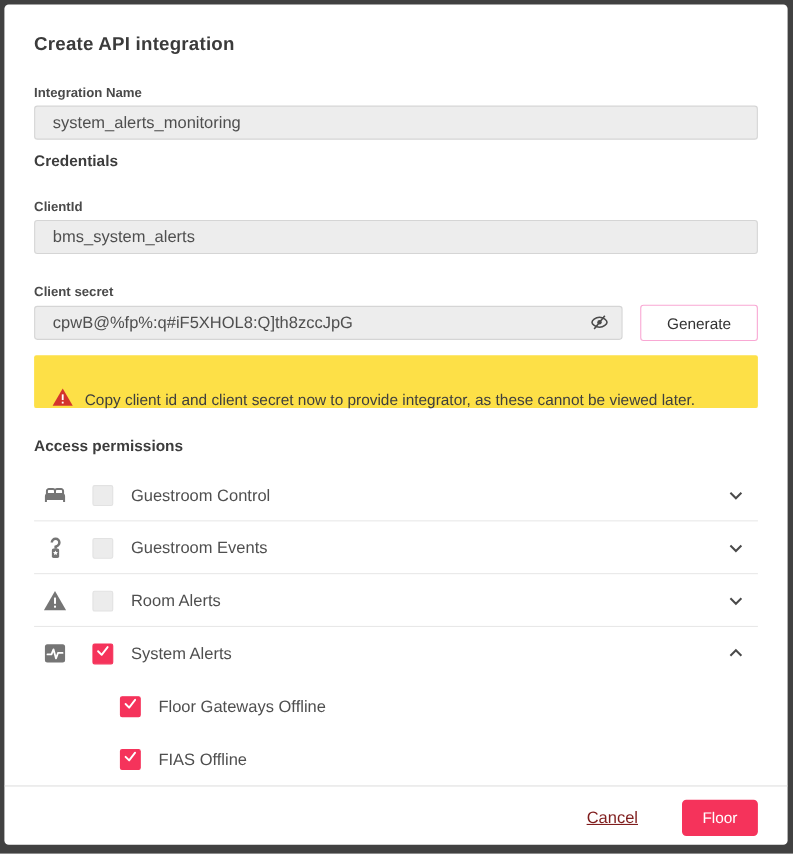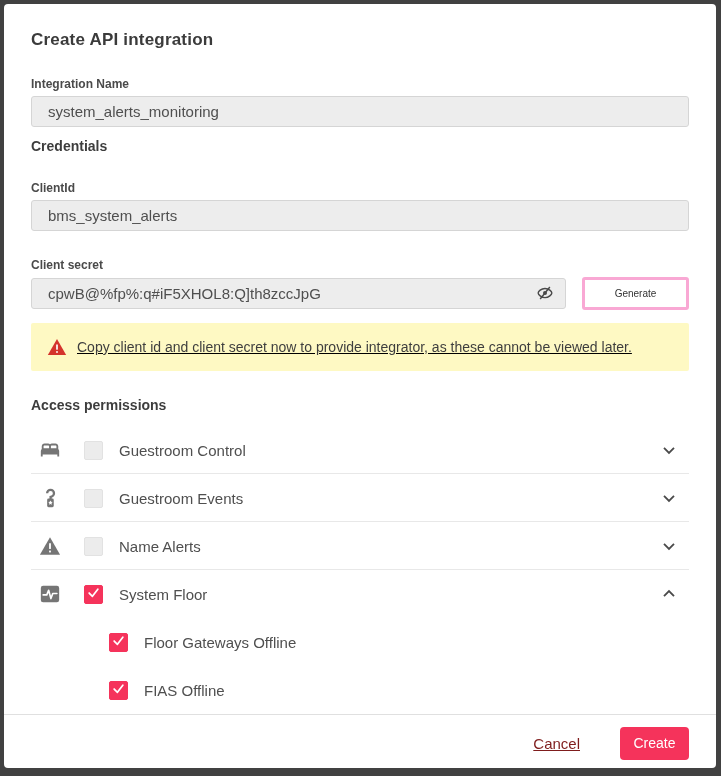--- a/index.html
+++ b/index.html
@@ -34,26 +34,26 @@
   }
   .secret-row{display:flex;align-items:center;}
   .secret-wrap{position:relative;flex:1;margin-right:16px;}
   .secret-wrap .text-input{padding-right:44px;}
   .eye-btn{
     position:absolute;right:10px;top:5px;width:22px;height:22px;
     background:transparent;border:none;padding:0;cursor:pointer;
     display:flex;align-items:center;justify-content:center;
   }
   .generate-btn{
-    width:107px;height:33px;background:#fff;border:3px solid #f9a8d4;border-radius:3px;
-    font-size:10px;color:#333;font-family:"Liberation Sans", sans-serif;cursor:pointer;
+    width:107px;height:33px;background:#fff;border:1px solid #f9a8d4;border-radius:3px;
+    font-size:14px;color:#333;font-family:"Liberation Sans", sans-serif;cursor:pointer;
   }
   .warning-banner{
-    margin-top:13px;background:#fef9c3;border-radius:2px;
-    display:flex;align-items:center;min-height:48px;padding:0 16px;text-decoration:underline;
+    margin-top:13px;background:#fde047;border-radius:2px;
+    display:flex;align-items:flex-end;min-height:48px;padding:0 16px;
   }
   .warning-banner .warn-icon{flex:0 0 auto;margin-right:10px;display:flex;}
   .warning-text{font-size:14px;color:#3e3e3e;}
   .perm-list{margin-top:13px;}
   .perm-row{
     height:48px;display:flex;align-items:center;position:relative;cursor:pointer;
   }
   .perm-row .divider{
     position:absolute;left:0;right:0;bottom:0;height:1px;background:#e8e8e8;
   }
@@ -165,21 +165,21 @@
 
       <div class="perm-row">
         <span class="perm-icon">
           <svg width="22" height="22" viewBox="0 0 24 24">
             <path d="M12 2.5 23 21.5 H1 Z" fill="#757575"></path>
             <rect x="11" y="9" width="2" height="6.2" fill="#fff"></rect>
             <rect x="11" y="17" width="2" height="2" fill="#fff"></rect>
           </svg>
         </span>
         <span class="checkbox"></span>
-        <span class="perm-label">Name Alerts</span>
+        <span class="perm-label">Room Alerts</span>
         <span class="chevron">
           <svg width="20" height="20" viewBox="0 0 24 24">
               <polyline points="6,9.5 12,15.5 18,9.5" fill="none" stroke="#4a4a4a" stroke-width="2.2"></polyline>
             </svg>
         </span>
         <span class="divider"></span>
       </div>
 
       <div class="perm-row">
         <span class="perm-icon">
@@ -188,21 +188,21 @@
             <polyline points="4.5,13 8.5,13 10.5,8 13,17 15,11.5 19.5,11.5" fill="none" stroke="#fff" stroke-width="1.8" stroke-linejoin="round" stroke-linecap="round"></polyline>
           </svg>
         </span>
         <span class="checkbox checked">
           <span>
             <svg width="13" height="13" viewBox="0 0 24 24">
                 <polyline points="4,13 10,19 20,6" fill="none" stroke="#fff" stroke-width="3.2" stroke-linecap="round" stroke-linejoin="round"></polyline>
               </svg>
           </span>
         </span>
-        <span class="perm-label">System Floor</span>
+        <span class="perm-label">System Alerts</span>
         <span class="chevron">
           <svg width="20" height="20" viewBox="0 0 24 24">
               <polyline points="6,14.5 12,8.5 18,14.5" fill="none" stroke="#4a4a4a" stroke-width="2.2"></polyline>
             </svg>
         </span>
       </div>
 
       <div class="child-row">
         <span class="checkbox checked">
           <span>
@@ -223,15 +223,15 @@
           </span>
         </span>
         <span class="perm-label">FIAS Offline</span>
       </div>
 
     </div>
   </div>
 
   <div class="footer">
     <button class="cancel-btn">Cancel</button>
-    <button class="create-btn">Create</button>
+    <button class="create-btn">Floor</button>
   </div>
 </div>
 
 </body></html>

